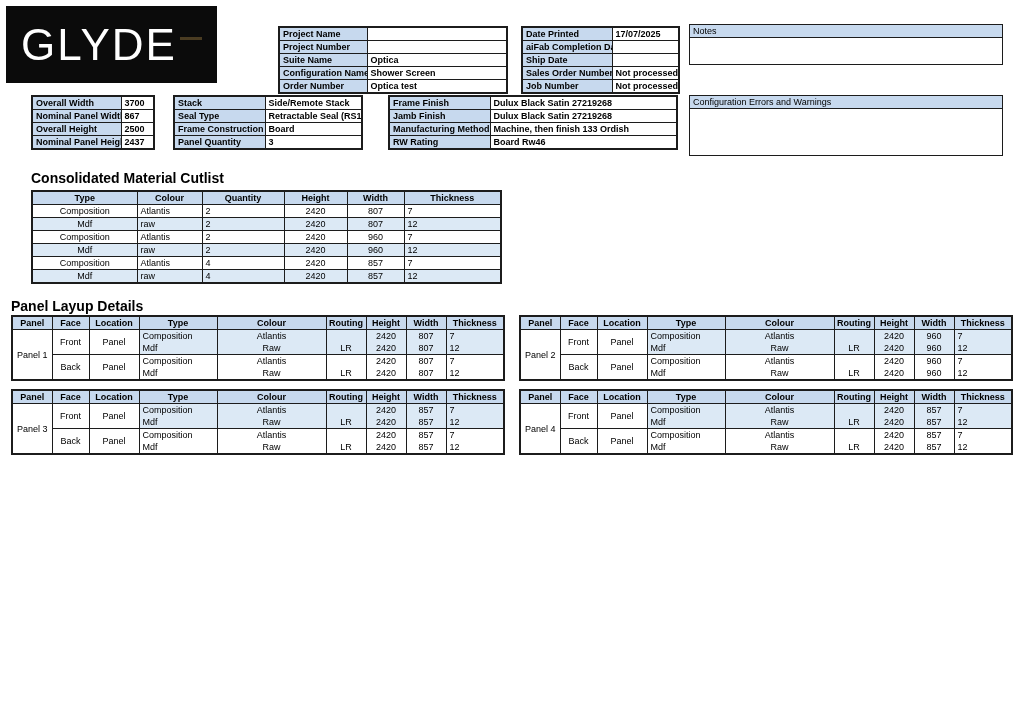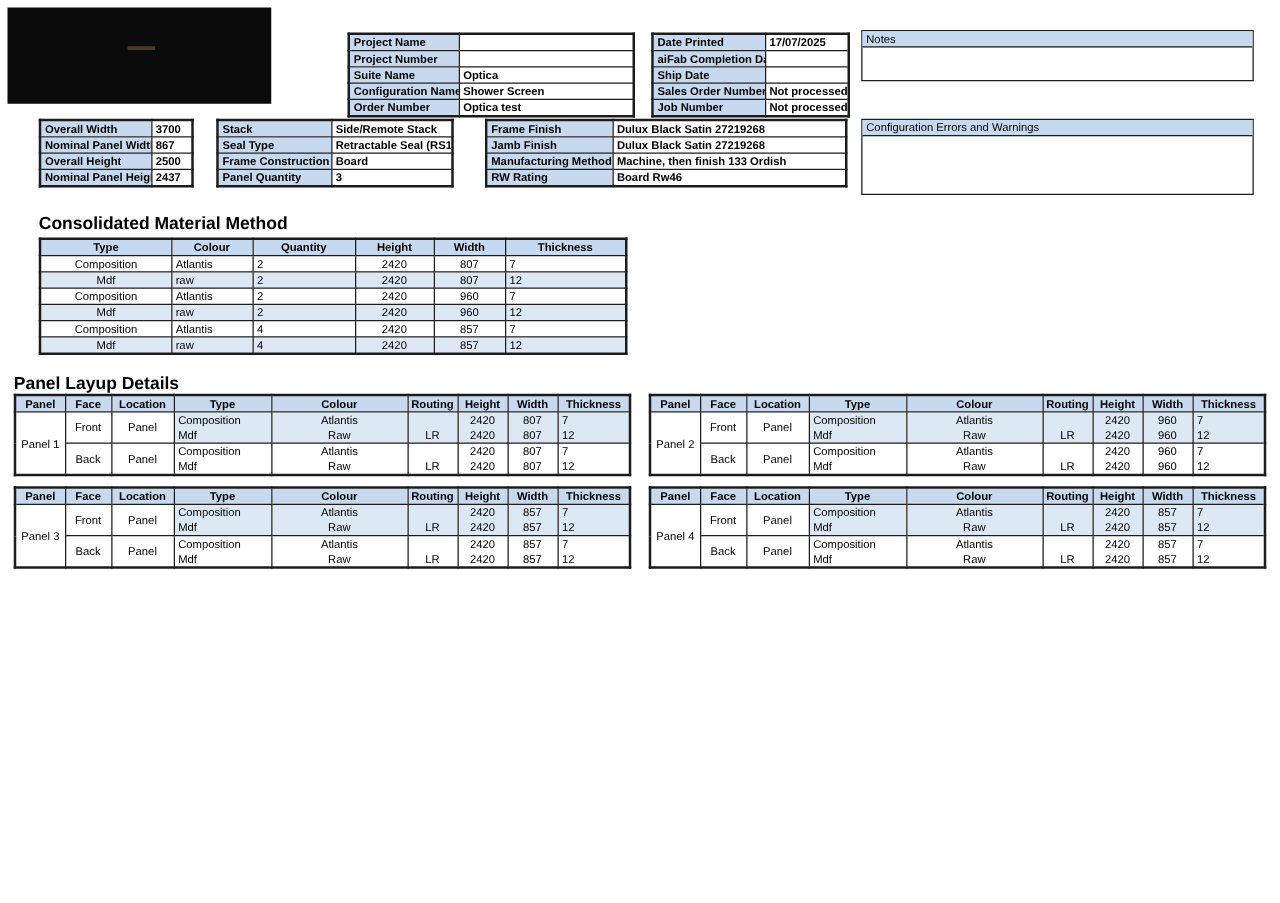--- a/index.html
+++ b/index.html
@@ -61,20 +61,21 @@
   .ptable .ln{height:12px;line-height:12px;padding:0 3px;white-space:nowrap;overflow:hidden;}
   .ptable .mat{vertical-align:top;}
   .mat.t .ln{text-align:left;}
   .mat.c .ln{text-align:center;}
   .hl{background:var(--alt_fill);}
 </style>
 </head>
 <body>
 
 <div class="abs logo">
+  <span class="logo-text">GLYDE</span>
   <span class="logo-dash"></span>
 </div>
 
 <table class="abs info" style="left:278px;top:26px;width:230px;">
   <colgroup>
       <col style="width:88px">
       <col>
     </colgroup>
   <tbody>
       <tr>
@@ -207,21 +208,21 @@
         <td class="val">Board Rw46</td>
       </tr>
 </tbody>
   </table>
 
 <div class="abs box" style="left:689px;top:95px;width:314px;height:61px;">
   <div class="box-head">Configuration Errors and Warnings</div>
   <div class="box-body"></div>
 </div>
 
-<div class="abs h1" style="left:31px;top:170px;">Consolidated Material Method</div>
+<div class="abs h1" style="left:31px;top:170px;">Consolidated Material Cutlist</div>
 
 <table class="abs grid" style="left:31px;top:190px;width:469px;">
   <colgroup>
       <col style="width:105px">
       <col style="width:65px">
       <col style="width:82px">
       <col style="width:63px">
       <col style="width:57px">
       <col style="width:97px">
     </colgroup>

